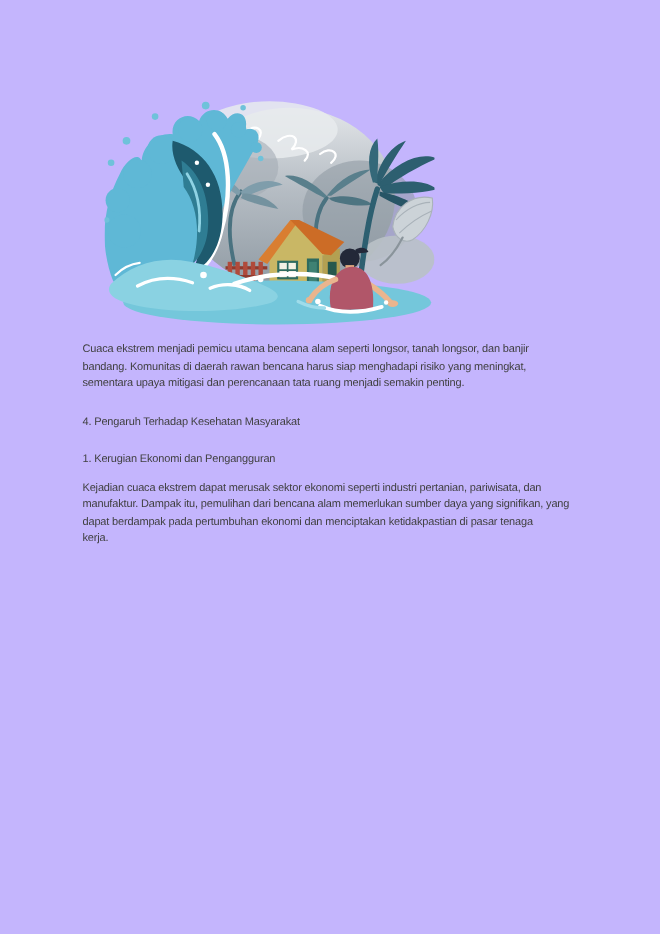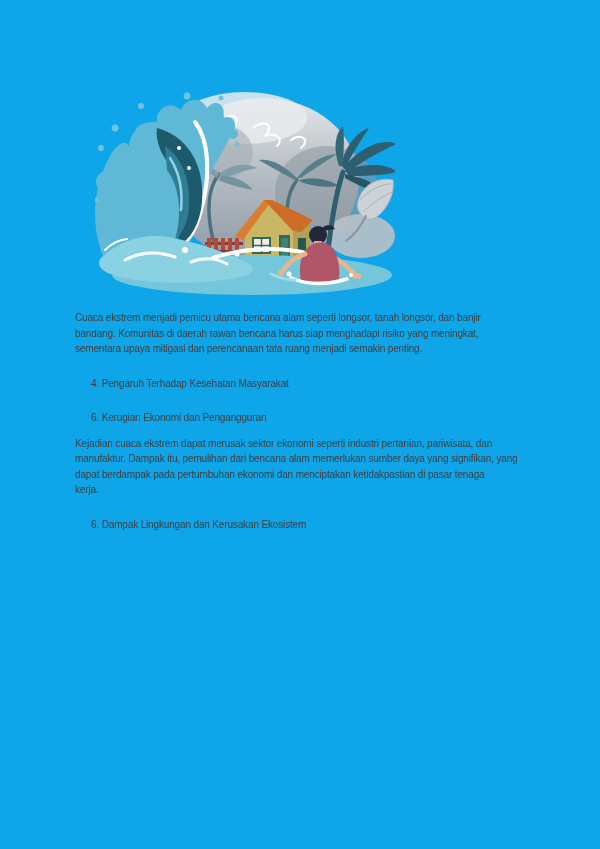--- a/index.html
+++ b/index.html
@@ -1,21 +1,21 @@
 <!DOCTYPE html>
 <html><head>
 <meta charset="utf-8">
 <style>
   html, body { margin: 0; padding: 0; background: #ffffff; }
   * { box-sizing: border-box; }
   .page {
     position: relative;
     width: 600px;
     height: 849px;
-    background: #0ea5e9;
+    background: #c4b5fd;
     overflow: hidden;
     font-family: "Liberation Sans", sans-serif;
   }
   .illustration {
     position: absolute;
     left: 95px;
     top: 88px;
     width: 300px;
     height: 215px;
     margin: 0;
@@ -29,21 +29,21 @@
     color: #3f3f3f;
     font-size: 10px;
     line-height: 15.5px;
     letter-spacing: -0.15px;
   }
   .para {
     margin: 0 0 10px 0;
     white-space: pre;
   }
   .heading {
-    margin: 19px 0 10px 16px;
+    margin: 19px 0 10px 0;
     font-size: 10px;
     font-weight: 400;
     line-height: 15.5px;
     white-space: pre;
   }
 </style>
 </head>
 <body>
 
 <div class="page">
@@ -179,22 +179,21 @@
     </svg>
   </figure>
 
   <main class="content">
     <p class="para">Cuaca ekstrem menjadi pemicu utama bencana alam seperti longsor, tanah longsor, dan banjir
 bandang. Komunitas di daerah rawan bencana harus siap menghadapi risiko yang meningkat,
 sementara upaya mitigasi dan perencanaan tata ruang menjadi semakin penting.</p>
 
     <h2 class="heading">4. Pengaruh Terhadap Kesehatan Masyarakat</h2>
 
-    <h2 class="heading">6. Kerugian Ekonomi dan Pengangguran</h2>
+    <h2 class="heading">1. Kerugian Ekonomi dan Pengangguran</h2>
     <p class="para">Kejadian cuaca ekstrem dapat merusak sektor ekonomi seperti industri pertanian, pariwisata, dan
 manufaktur. Dampak itu, pemulihan dari bencana alam memerlukan sumber daya yang signifikan, yang
 dapat berdampak pada pertumbuhan ekonomi dan menciptakan ketidakpastian di pasar tenaga
 kerja.</p>
 
-    <h2 class="heading">6. Dampak Lingkungan dan Kerusakan Ekosistem</h2>
   </main>
 
 </div>
 
 </body></html>

